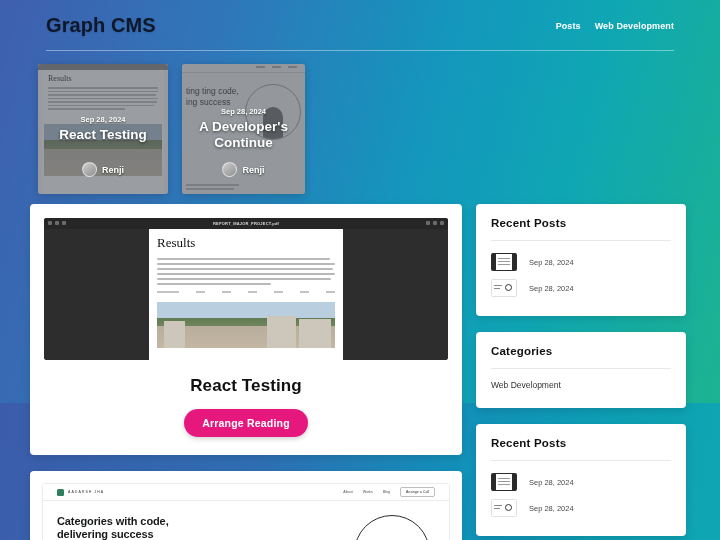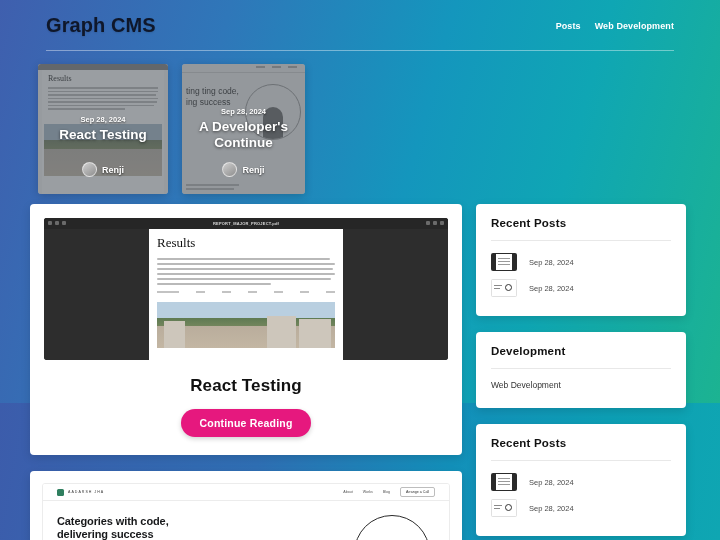--- a/index.html
+++ b/index.html
@@ -397,21 +397,21 @@
               <div class="pdf-photo">
                 <span class="bld" style="left:4%;top:42%;width:12%;height:58%"></span>
                 <span class="bld" style="left:62%;top:30%;width:16%;height:70%"></span>
                 <span class="bld" style="left:80%;top:36%;width:18%;height:64%"></span>
               </div>
             </div>
           </div>
         </div>
         <div class="post-title">React Testing</div>
         <div class="cta-wrap">
-          <button class="cta-btn">Continue Reading</button>
+          <button class="cta-btn">Arrange Reading</button>
         </div>
       </div>
 
       <div class="card post-card-2">
         <div class="post-shot-2">
           <div class="site">
             <div class="topbar">
               <div class="logo">
                 <span class="logo-mark"></span>
                 <span class="logo-txt">AADARSH JHA</span>
@@ -462,21 +462,21 @@
                 <span class="hl" style="top:5px;width:8px"></span>
                 <span class="hl" style="top:8px;width:6px"></span>
                 <span class="circ"></span>
               </span>
           </span>
           <span class="recent-date">Sep 28, 2024</span>
         </div>
       </div>
 
       <div class="card widget">
-        <div class="widget-title">Development</div>
+        <div class="widget-title">Categories</div>
         <div class="widget-rule"></div>
         <div class="cat-item">Web Development</div>
       </div>
 
       <div class="card widget">
         <div class="widget-title">Recent Posts</div>
         <div class="widget-rule"></div>
         <div class="recent-item">
           <span class="thumb">
             <span class="pdfmini">

